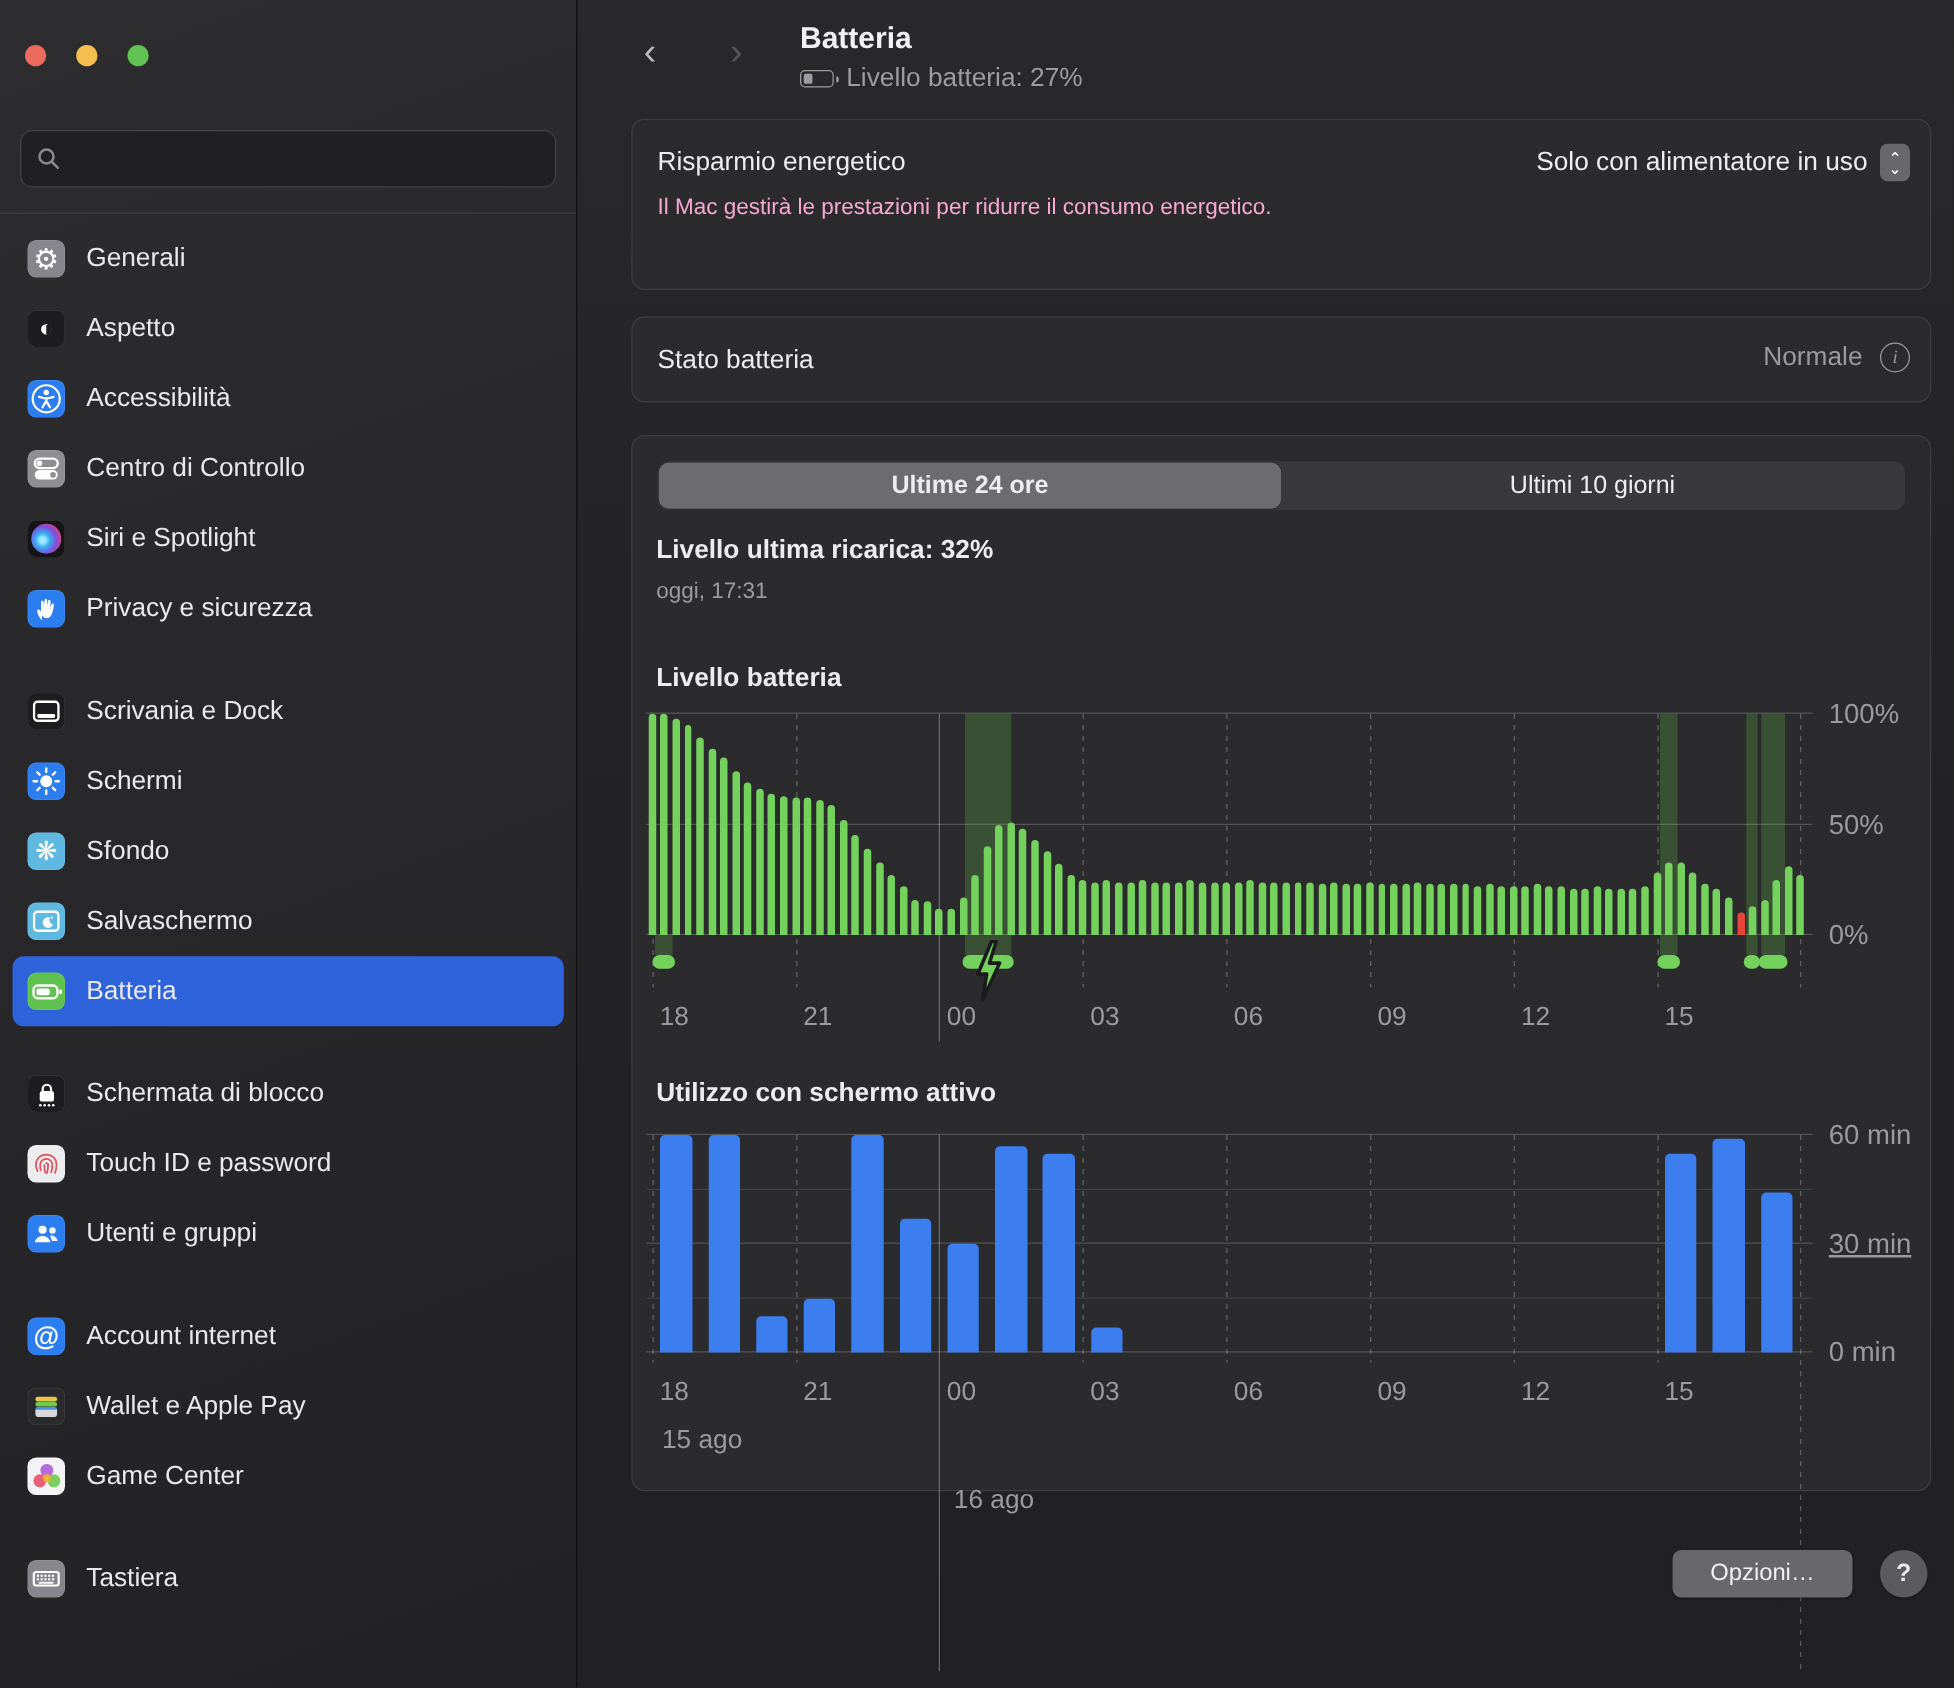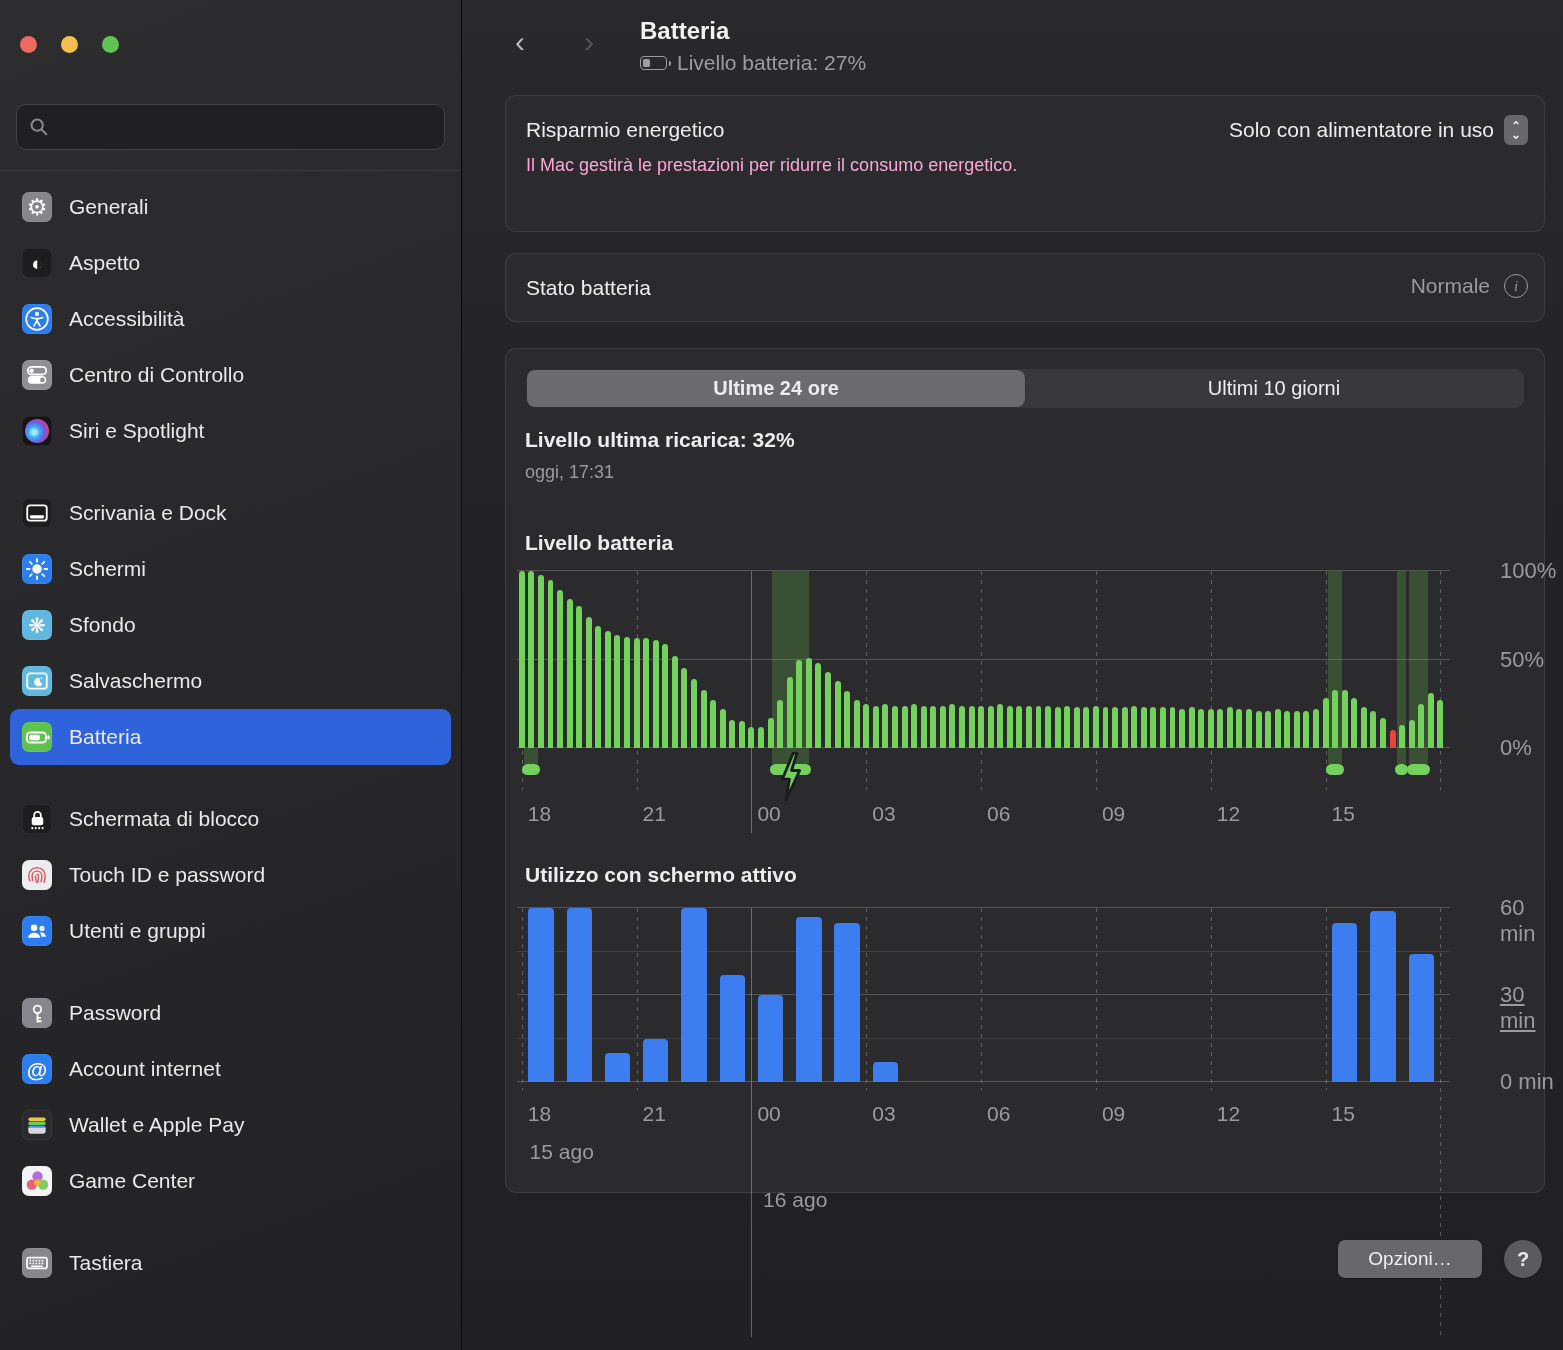--- a/index.html
+++ b/index.html
@@ -71,21 +71,21 @@
   .hline.minor { background:rgba(255,255,255,0.10); }
   .vline { position:absolute; top:0; width:1px;
            background-image:repeating-linear-gradient(to bottom, rgba(255,255,255,0.26) 0 4px, transparent 4px 9px); }
   .vline.solid { background-image:none; background-color:rgba(255,255,255,0.30); }
   .bar { position:absolute; bottom:0; border-radius:3.2px 3.2px 0 0; }
   .bar.greenb { background:#74D25C; }
   .bar.redb { background:#E8453A; }
   .bar.blueb { background:#3C7DF0; border-radius:4px 4px 0 0; }
   .band { position:absolute; background:rgba(101,190,70,0.26); }
   .pill { position:absolute; height:11px; border-radius:6px; background:#74D25C; }
-  .ylab { position:absolute; font-size:22px; color:#9A9AA1; left:1038px; }
+  .ylab { position:absolute; font-size:22px; color:#9A9AA1; left:1001px; }
   .xlab { position:absolute; font-size:21px; color:#9A9AA1; }
   .datelab { font-size:21px; color:#9A9AA1; position:absolute; }
 
   .optbtn { position:absolute; left:876px; top:1240px; width:144px; height:38px; background:#67676C;
             border-radius:7px; color:#F0F0F2; font-size:19px; display:flex; align-items:center;
             justify-content:center; box-shadow:0 1px 2px rgba(0,0,0,0.3); }
   .helpbtn { position:absolute; left:1042px; top:1240px; width:38px; height:38px; background:#5A5A5F;
              border-radius:50%; color:#E8E8EA; font-size:20px; font-weight:bold; display:flex;
              align-items:center; justify-content:center; box-shadow:0 1px 2px rgba(0,0,0,0.3); }
 </style>
@@ -138,20 +138,28 @@
               <circle cx="17" cy="16.5" r="2.1" fill="#8E8E93"></circle>
             </svg>
           </div>
           <span class="label">Centro di Controllo</span>
         </div>
         <div class="item">
           <div class="appicon" style="background: rgb(21, 21, 23);">
             <span style="width:24px;height:24px;border-radius:50%;background:radial-gradient(circle at 38% 55%, #9BE8FF 0 12%, #36B0F0 28%, #7C4FE0 55%, #E0447A 78%, #1a1a2e 100%);display:block"></span>
           </div>
           <span class="label">Siri e Spotlight</span>
+        </div>
+        <div class="item">
+          <div class="appicon" style="background: rgb(44, 126, 240);">
+            <svg width="25" height="25" viewBox="0 0 24 24">
+              <path d="M8.2 20.5c-1.8-1.8-3.4-4.8-3.7-7.2-.15-1.1 1.3-1.7 2-0.8l1 1.3V6.3c0-1.3 1.9-1.3 2 0l.25 3.2.45-4.6c.13-1.3 2-1.25 2 .05l.1 4.5.6-3.9c.2-1.25 2-1 1.95.3l-.15 4.6.85-2.2c.45-1.15 2.1-.7 1.9.5-.4 2.6-1 6.3-2.5 8.3-1.8 2.4-5 2.3-6.75-.55z" fill="#fff"></path>
+            </svg>
+          </div>
+          <span class="label">Privacy e sicurezza</span>
         </div>
       </div>
       <div class="group">
         <div class="item">
           <div class="appicon" style="background: rgb(29, 29, 31);">
             <svg width="26" height="26" viewBox="0 0 24 24">
               <rect x="3" y="5" width="18" height="14" rx="2.5" fill="none" stroke="#fff" stroke-width="1.7"></rect>
               <rect x="5.5" y="14" width="13" height="3" rx="1" fill="#fff"></rect>
             </svg>
           </div>
@@ -239,29 +247,20 @@
               <circle cx="9.3" cy="9" r="3" fill="#fff"></circle>
               <path d="M3.6 18.2c.6-3 3-4.6 5.7-4.6s5.1 1.6 5.7 4.6z" fill="#fff"></path>
               <circle cx="16.6" cy="9.6" r="2.4" fill="#fff" opacity="0.92"></circle>
               <path d="M14.9 13.3c2.6-.5 5 1.2 5.5 4.1h-4.3" fill="#fff" opacity="0.92"></path>
             </svg>
           </div>
           <span class="label">Utenti e gruppi</span>
         </div>
       </div>
       <div class="group">
-        <div class="item">
-          <div class="appicon" style="background: rgb(134, 134, 140);">
-            <svg width="25" height="25" viewBox="0 0 24 24">
-              <circle cx="12" cy="8" r="3.6" fill="none" stroke="#fff" stroke-width="1.8"></circle>
-              <path d="M12 11.6 V20 M12 19.4 h3.2 M12 16.2 h2.5" stroke="#fff" stroke-width="1.8" fill="none" stroke-linecap="round"></path>
-            </svg>
-          </div>
-          <span class="label">Password</span>
-        </div>
         <div class="item">
           <div class="appicon" style="background: rgb(44, 126, 240);">
             <span class="gl" style="font-size:21px;font-weight:bold">@</span>
           </div>
           <span class="label">Account internet</span>
         </div>
         <div class="item">
           <div class="appicon" style="background: rgb(42, 42, 44);">
             <svg width="26" height="26" viewBox="0 0 24 24">
               <rect x="4" y="5" width="16" height="3.4" rx="1.6" fill="#E8C84A"></rect>

